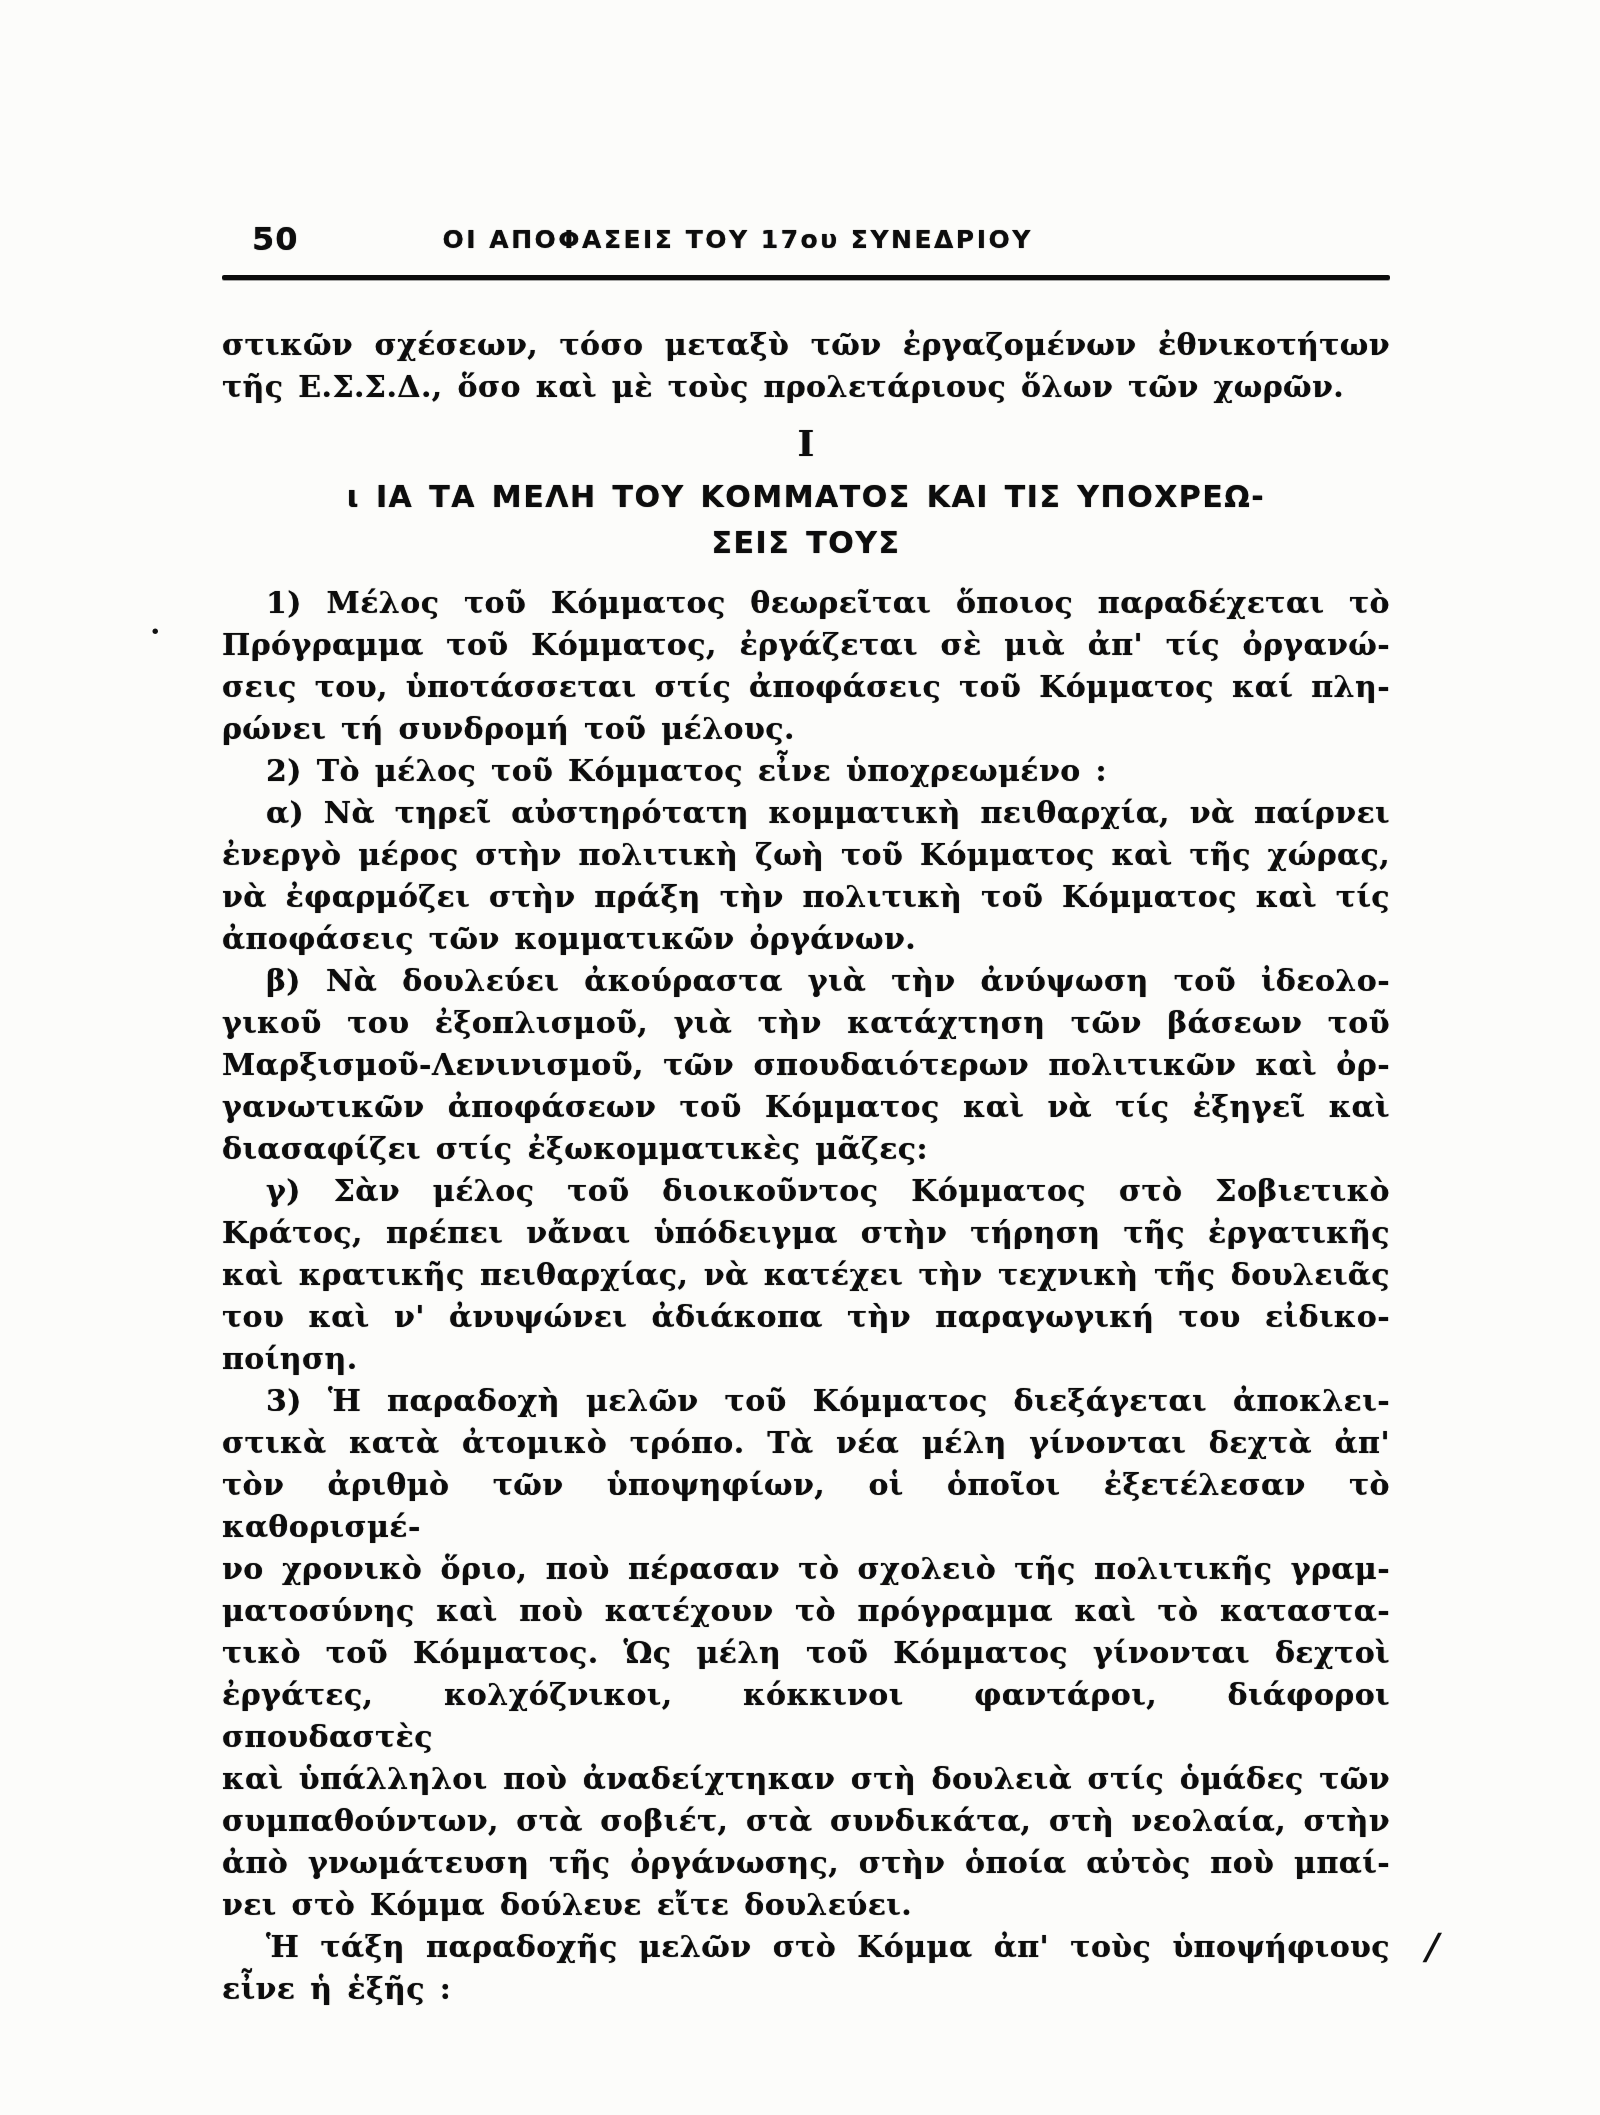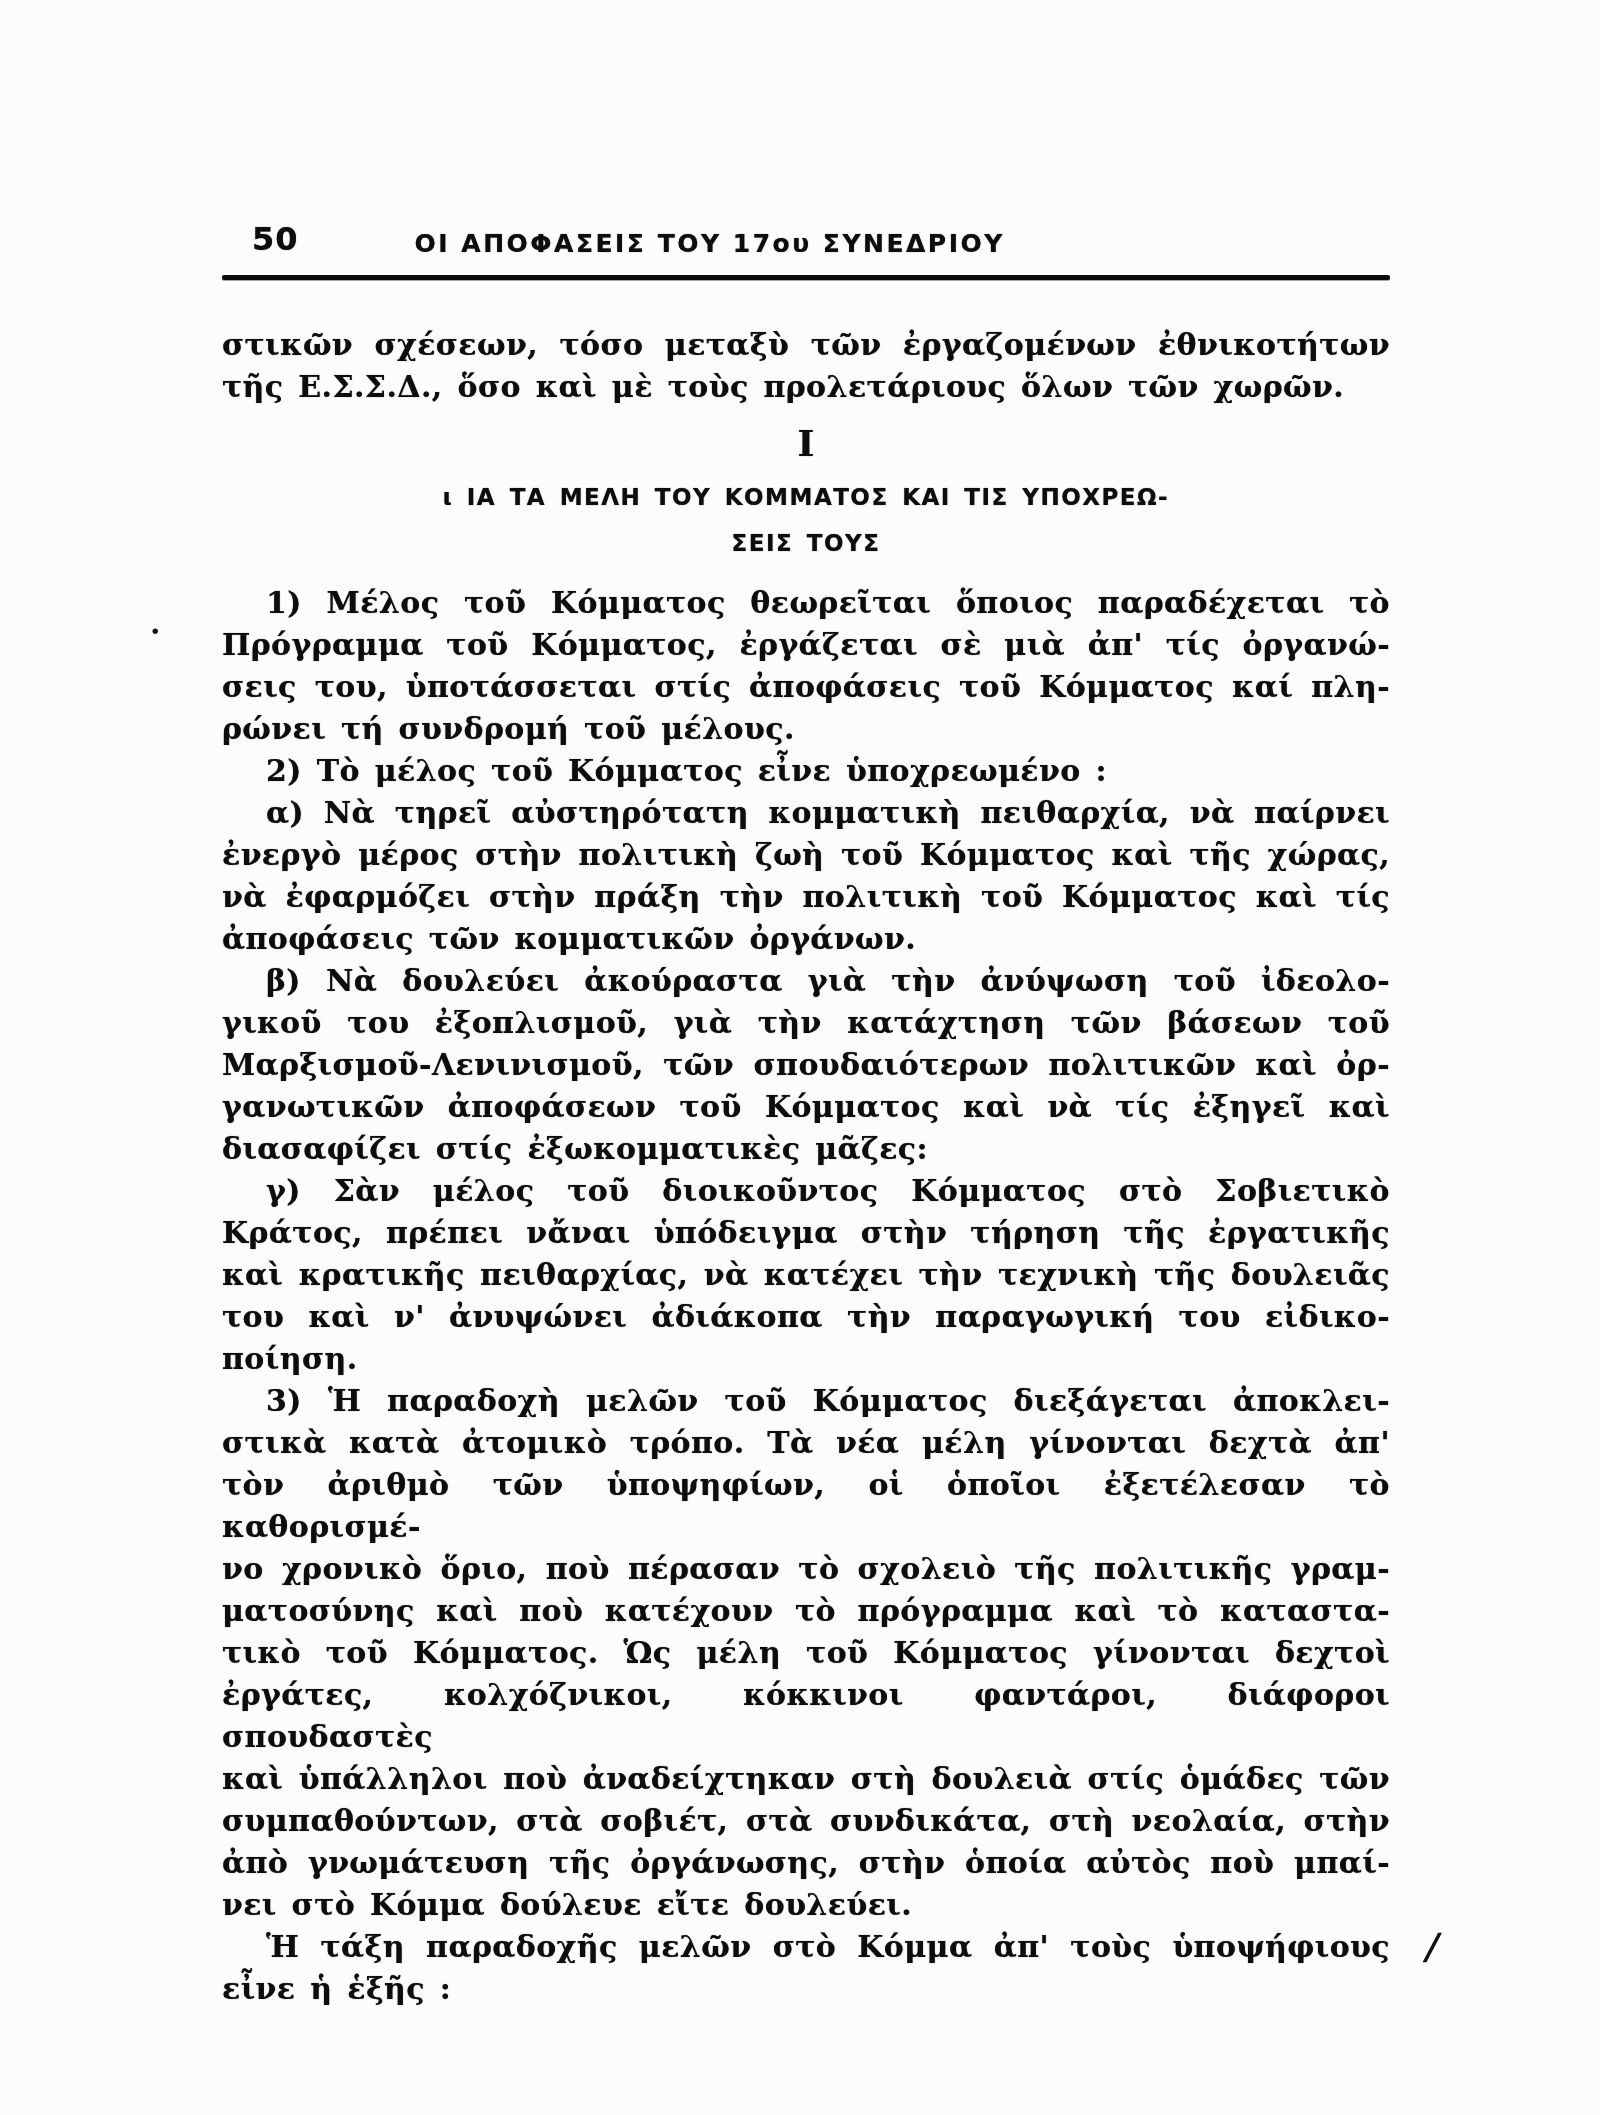--- a/index.html
+++ b/index.html
@@ -15,24 +15,25 @@
     color: #0d0d0d;
     overflow: hidden;
   }
   .content {
     position: absolute;
     left: 222px; top: 220px;
     width: 1168px;
   }
   .header {
     display: flex;
-    align-items: flex-end;
+    align-items: center;
     font-family: "DejaVu Sans", sans-serif;
     font-weight: bold;
     text-shadow: 0 0 1px rgba(0,0,0,0.75);
+    gap: 28px;
   }
   .pagenum {
     font-size: 32px;
     margin-left: 30px;
     letter-spacing: 1px;
   }
   .runhead {
     font-size: 25px;
     margin-left: 116px;
     letter-spacing: 2.5px;
@@ -64,21 +65,21 @@
     font-size: 36px;
     line-height: 42px;
     margin-top: 14px;
     font-weight: bold;
   }
   .heading {
     margin-top: 10px;
     margin-bottom: 16px;
     font-family: "DejaVu Sans", sans-serif;
     font-weight: bold;
-    font-size: 23px;
+    font-size: 30px;
     line-height: 46px;
     letter-spacing: 1.5px;
     text-shadow: 0 0 1px rgba(0,0,0,0.75);
   }
   .heading .ln { text-align: center; text-align-last: center; }
   .stray {
     position: absolute;
     font-weight: bold;
     color: #111;
   }

